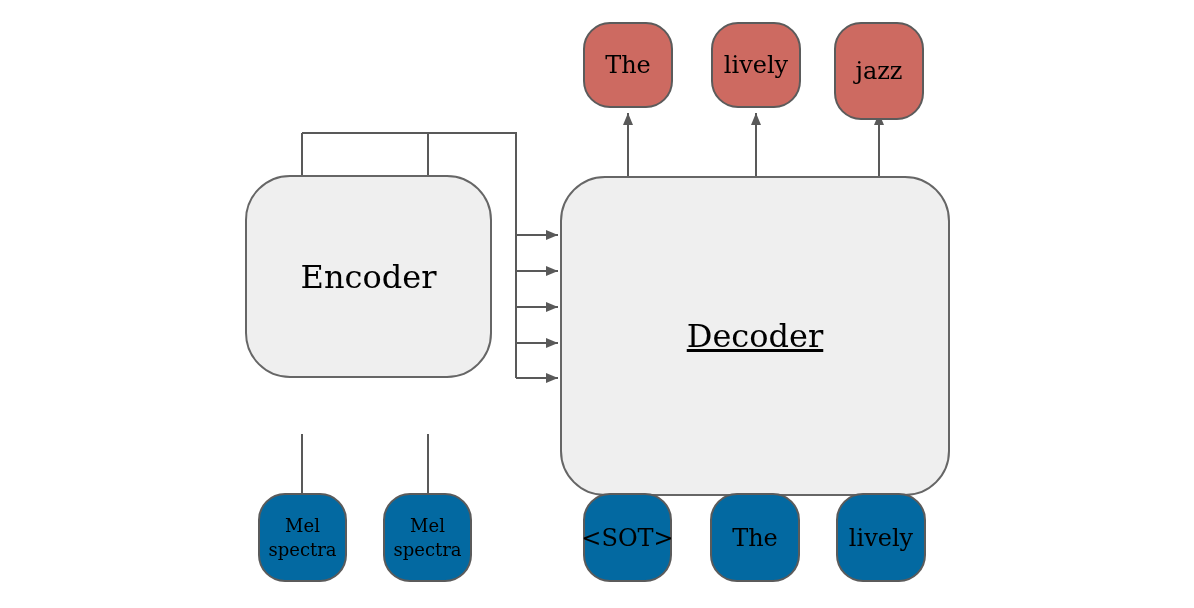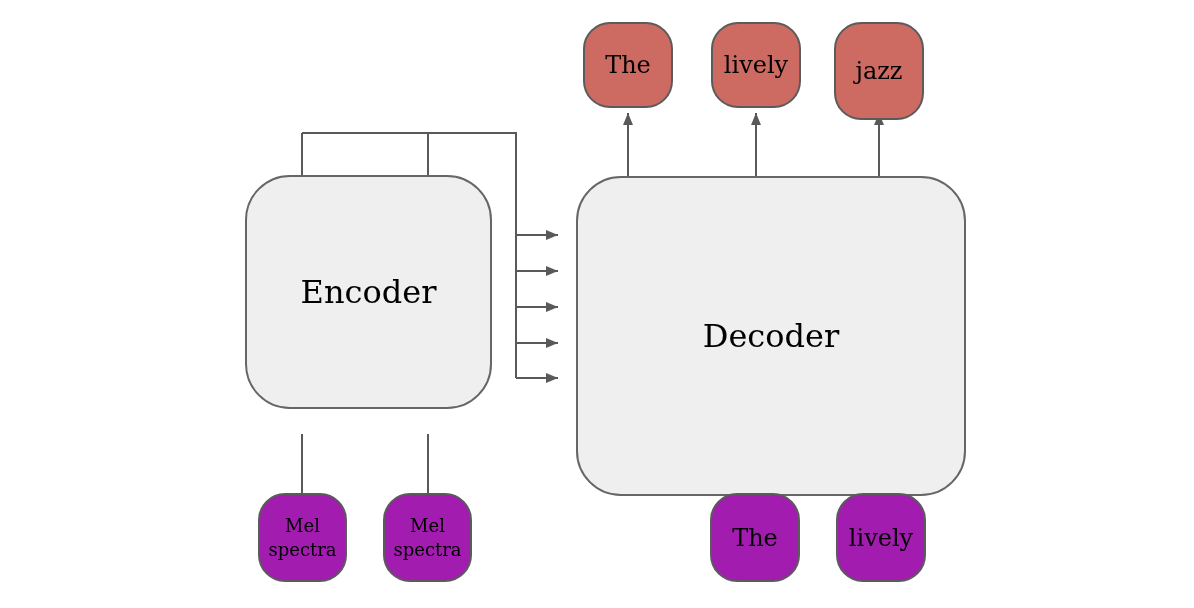--- a/index.html
+++ b/index.html
@@ -36,21 +36,21 @@
     border: 2px solid #5b5b5b;
     border-radius: 27px;
     display: flex;
     align-items: center;
     justify-content: center;
     font-size: 24px;
     color: #000000;
     text-align: center;
   }
   .token.red   { background: #cd6a61; }
-  .token.green { background: #a21caf; justify-content: center; }
+  .token.green { background: #0369a1; justify-content: center; }
   .token.small { font-size: 18px; line-height: 1.3; padding: 0 6px; }
 </style>
 </head>
 <body>
 
 <div class="canvas">
 
   <svg class="connectors" viewBox="0 0 1194 608" xmlns="http://www.w3.org/2000/svg">
     <defs>
       <marker id="arrowhead" markerUnits="userSpaceOnUse" markerWidth="14" markerHeight="12" refX="12" refY="6" orient="auto">
@@ -73,45 +73,48 @@
     <line class="conn" x1="879" y1="176" x2="879" y2="113" marker-end="url(#arrowhead)"></line>
 
     <line class="conn" x1="302" y1="434" x2="302" y2="493"></line>
     <line class="conn" x1="428" y1="434" x2="428" y2="493"></line>
 
     <line class="conn" x1="627" y1="432" x2="627" y2="493"></line>
     <line class="conn" x1="755" y1="432" x2="755" y2="493"></line>
     <line class="conn" x1="881" y1="432" x2="881" y2="493"></line>
   </svg>
 
-  <div class="block" style="left:245px; top:175px; width:247px; height:234px;">
+  <div class="block" style="left:245px; top:175px; width:247px; height:203px;">
     <span>Encoder</span>
   </div>
 
-  <div class="block" style="left:576px; top:176px; width:390px; height:320px;">
+  <div class="block" style="left:560px; top:176px; width:390px; height:320px;text-decoration:underline;">
     <span>Decoder</span>
   </div>
 
   <div class="token red" style="left:583px; top:22px; width:90px; height:86px;">
     <span>The</span>
   </div>
   <div class="token red" style="left:711px; top:22px; width:90px; height:86px;">
     <span>lively</span>
   </div>
   <div class="token red" style="left:834px; top:22px; width:90px; height:98px;">
     <span>jazz</span>
   </div>
 
   <div class="token green small" style="left:258px; top:493px; width:89px; height:89px;">
     <span>Mel spectra</span>
   </div>
   <div class="token green small" style="left:383px; top:493px; width:89px; height:89px;">
     <span>Mel spectra</span>
   </div>
 
+  <div class="token green" style="left:583px; top:493px; width:89px; height:89px;">
+    <span>&lt;SOT&gt;</span>
+  </div>
   <div class="token green" style="left:710px; top:493px; width:90px; height:89px;">
     <span>The</span>
   </div>
   <div class="token green" style="left:836px; top:493px; width:90px; height:89px;">
     <span>lively</span>
   </div>
 
 </div>
 
 </body></html>

